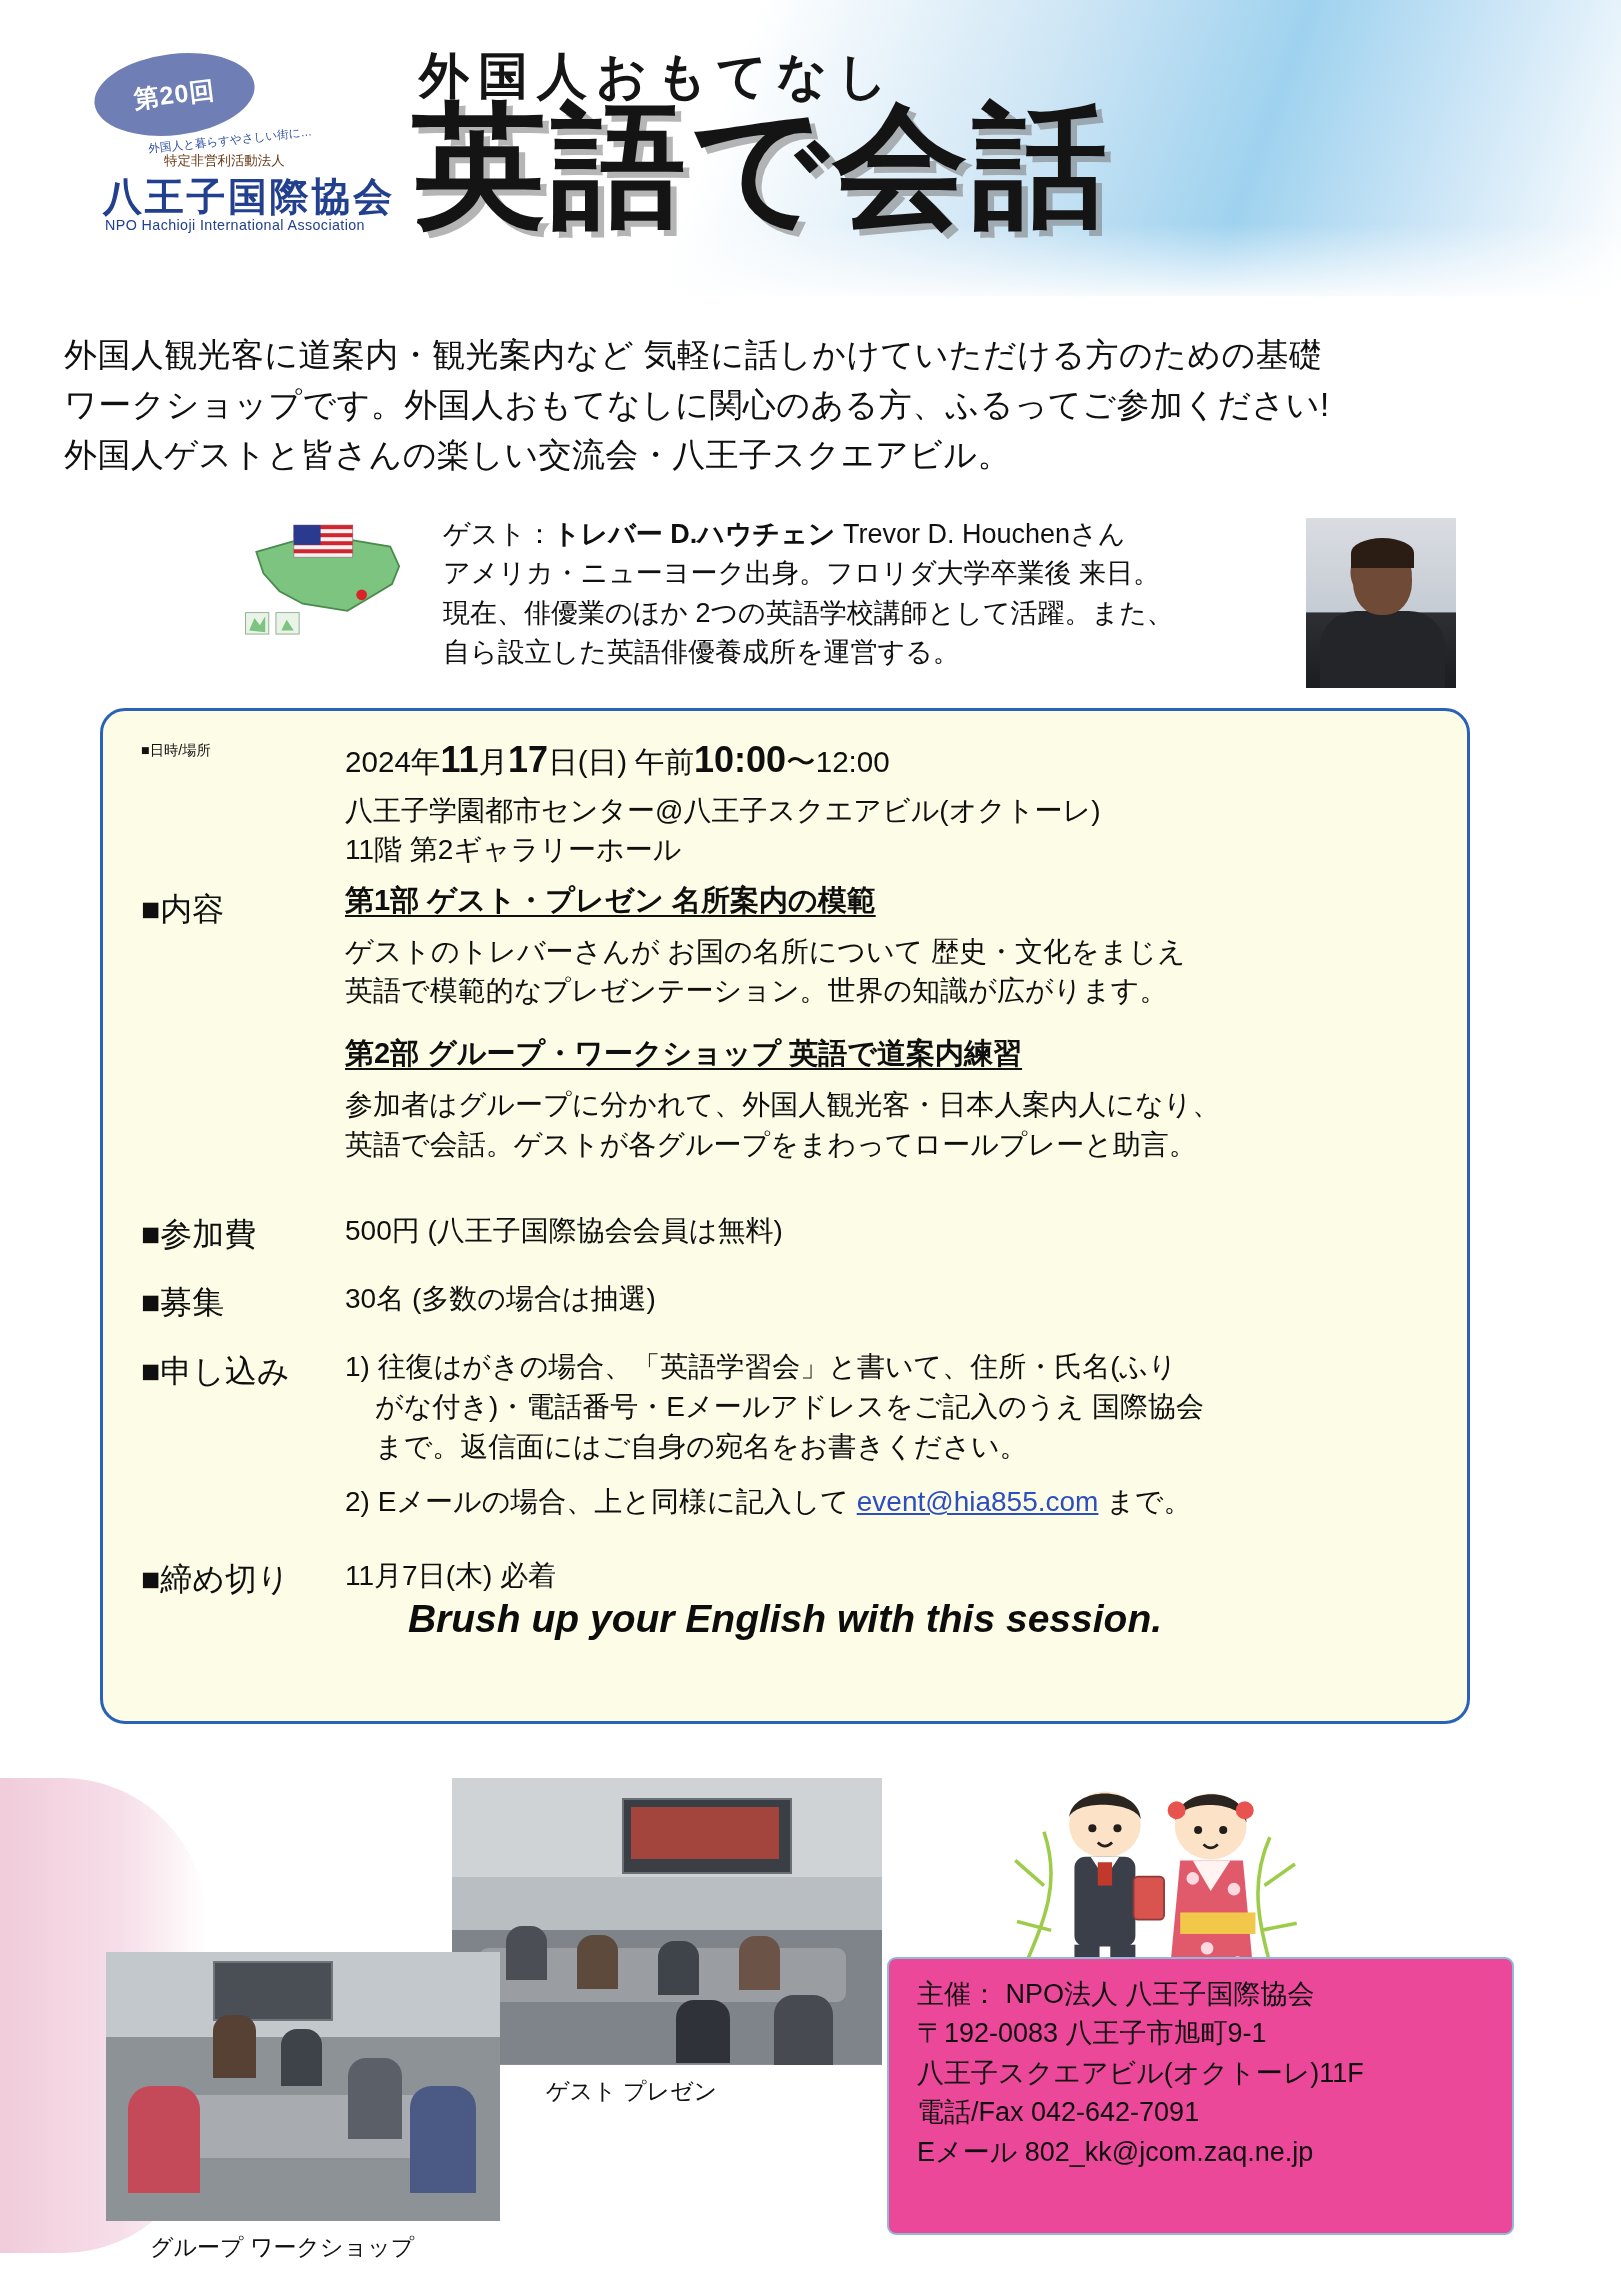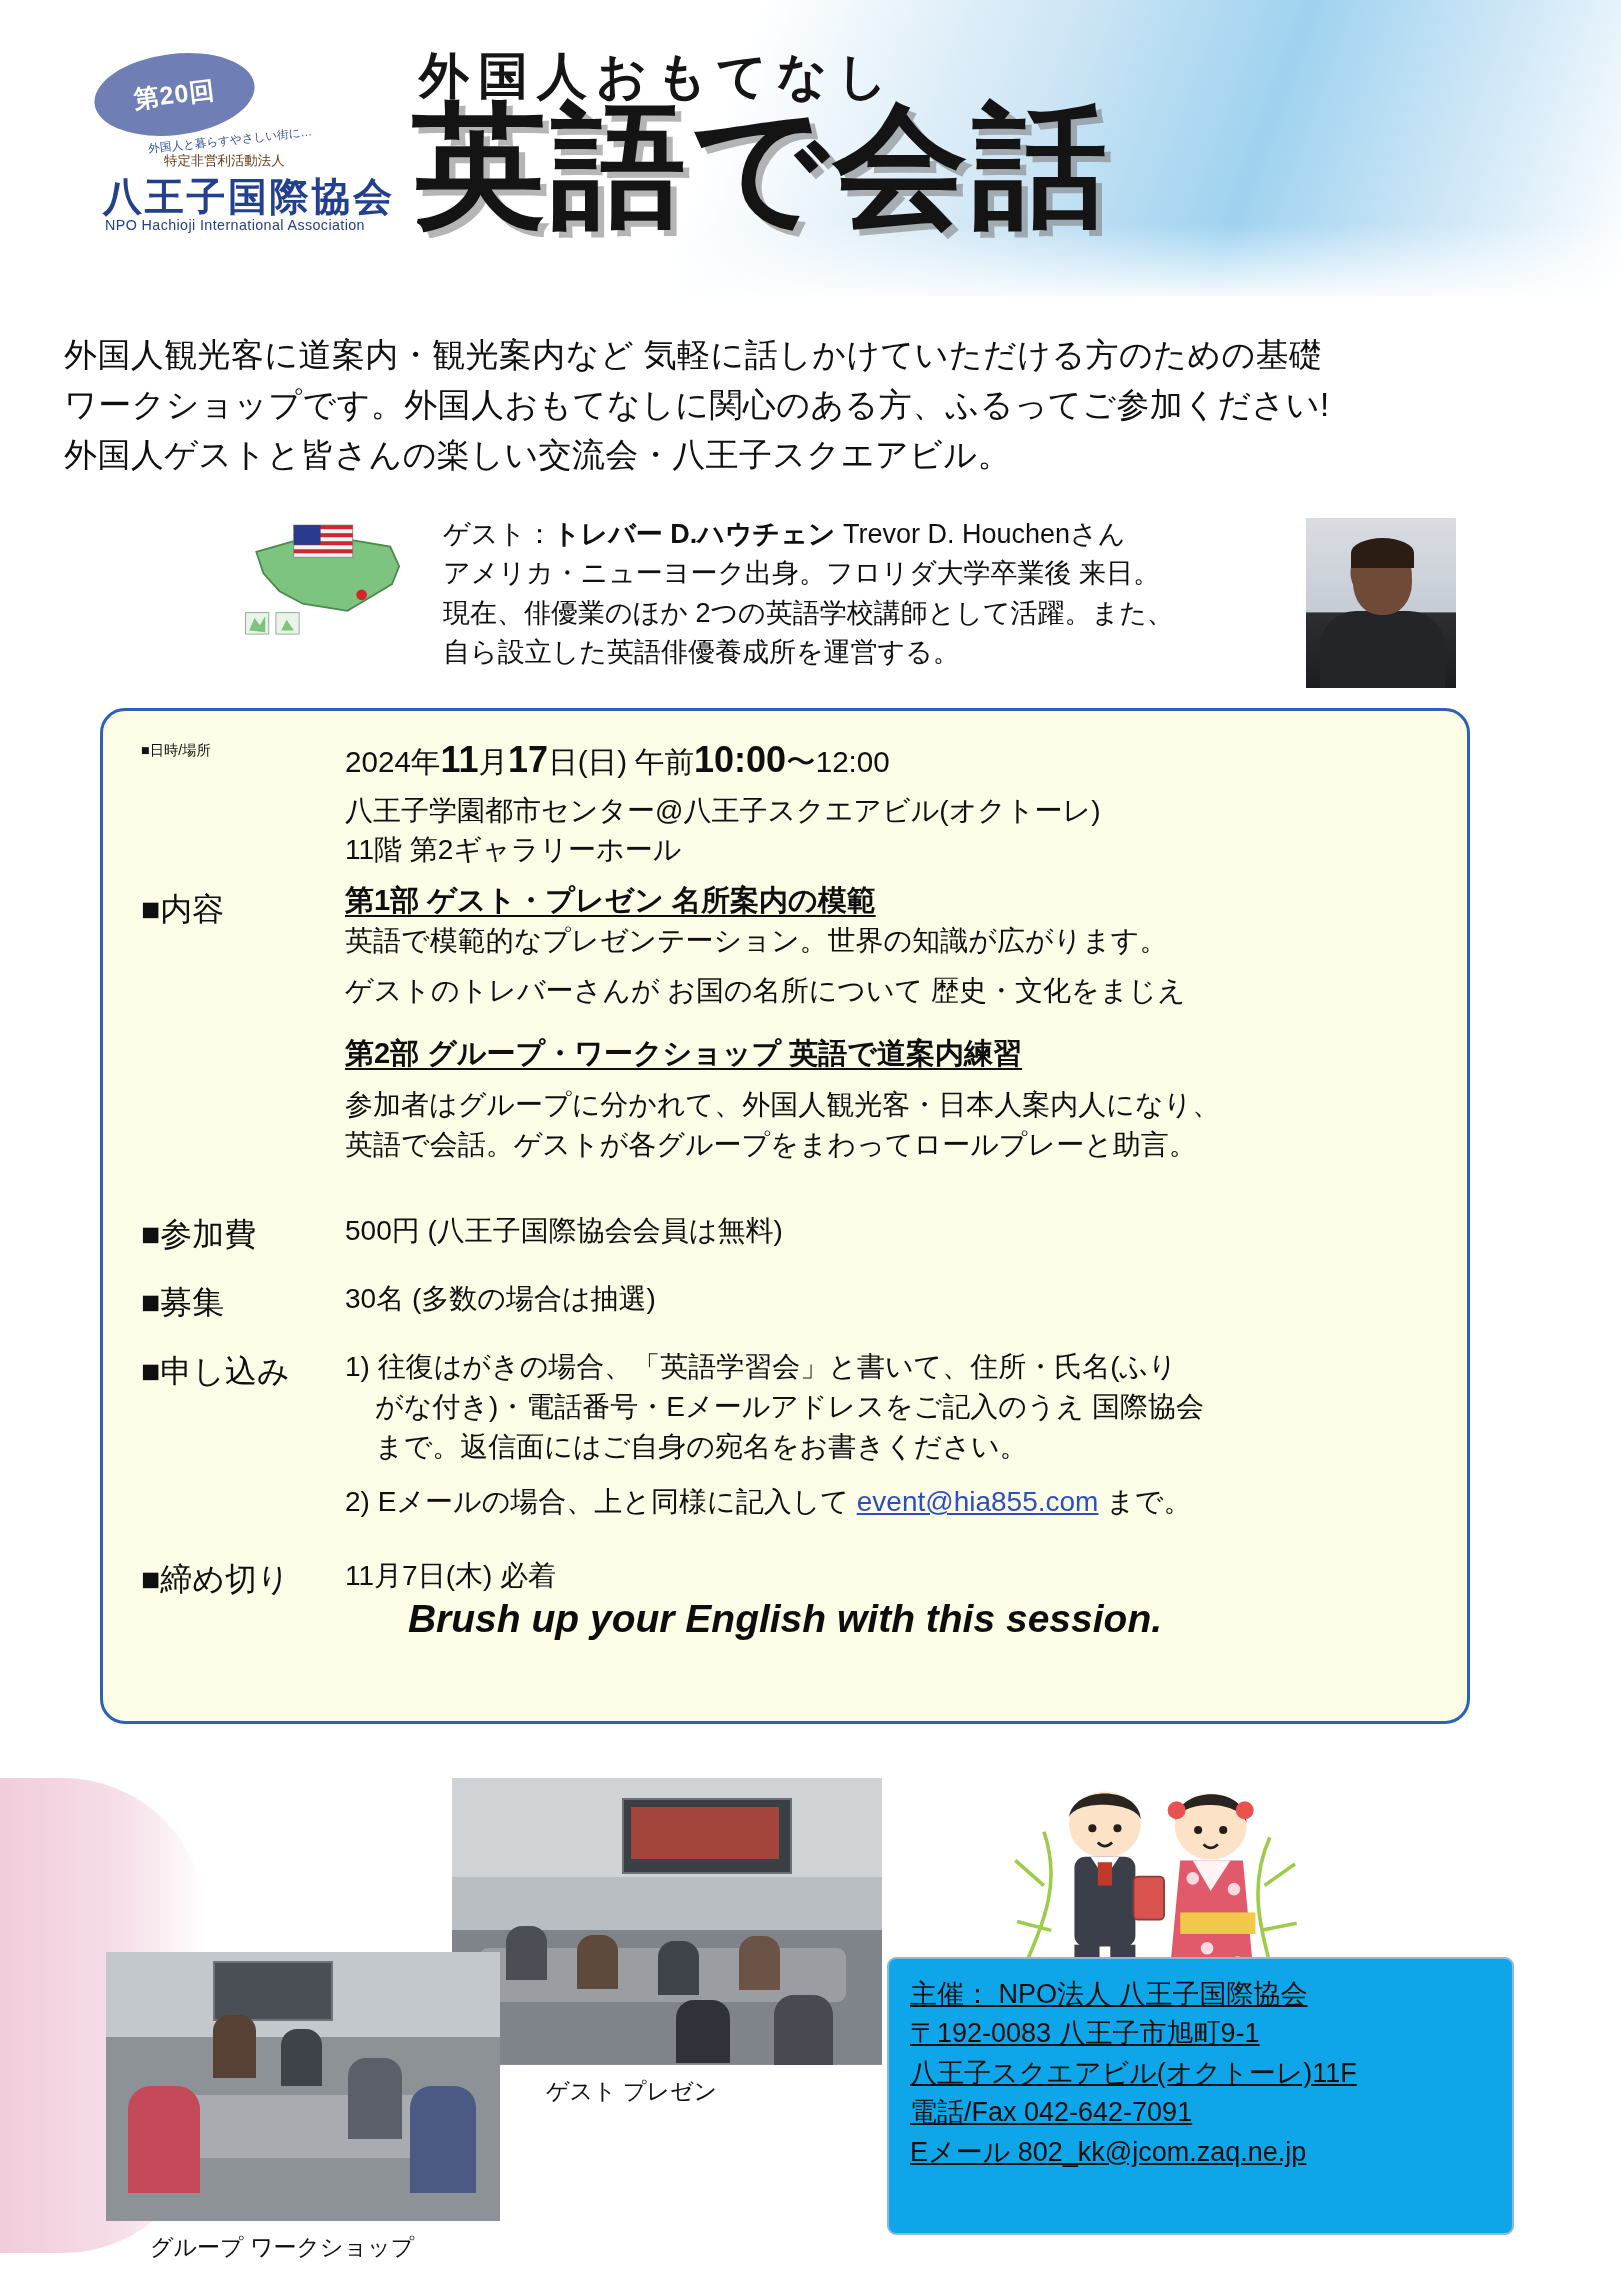--- a/index.html
+++ b/index.html
@@ -238,24 +238,23 @@
   
   .mascots { position: absolute; left: 1008px; top: 1778px; width: 296px; height: 242px; }
 
   
   .contact-box {
     position: absolute;
     left: 887px; top: 1957px;
     width: 627px; height: 278px;
     border: 2.7px solid #8fb9d6;
     border-radius: 9px;
-    background: #0ea5e9;
+    background: #ec4899;
     box-sizing: border-box;
-    padding: 16px 21px;
-    text-decoration: underline;
+    padding: 16px 28px;
   }
   .contact-line {
     font-size: 27px;
     line-height: 1.46;
     color: #101010;
     white-space: nowrap;
   }
 </style>
 </head>
 <body>
@@ -324,22 +323,22 @@
     <div style="white-space:nowrap;">
       <span class="val-mid">2024年</span><span class="val-big">11</span><span class="val-mid">月</span><span class="val-big">17</span><span class="val-mid">日(日)</span> <span class="val-mid">午前</span><span class="val-big">10:00</span><span class="val-mid">〜12:00</span>
     </div>
     <div style="margin-top:5.4px;">八王子学園都市センター@八王子スクエアビル(オクトーレ)</div>
     <div>11階 第2ギャラリーホール</div>
   </div>
 
   <div class="row label" style="left:38px; top:177px;">■内容</div>
   <div class="row" style="left:242px; top:170px; width:1084px;">
     <div class="heading-u">第1部 ゲスト・プレゼン  名所案内の模範</div>
+    <div class="val" style="margin-top:10.7px;">ゲストのトレバーさんが お国の名所について 歴史・文化をまじえ</div>
     <div class="val">英語で模範的なプレゼンテーション。世界の知識が広がります。</div>
-    <div class="val" style="margin-top:10.7px;">ゲストのトレバーさんが お国の名所について 歴史・文化をまじえ</div>
     <div class="heading-u" style="margin-top:23px;">第2部 グループ・ワークショップ  英語で道案内練習</div>
     <div class="val" style="margin-top:10.7px;">参加者はグループに分かれて、外国人観光客・日本人案内人になり、</div>
     <div class="val">英語で会話。ゲストが各グループをまわってロールプレーと助言。</div>
   </div>
 
   <div class="row label" style="left:38px; top:502px;">■参加費</div>
   <div class="row val" style="left:242px; top:500px;">500円 (八王子国際協会会員は無料)</div>
 
   <div class="row label" style="left:38px; top:570px;">■募集</div>
   <div class="row val" style="left:242px; top:568px;">30名 (多数の場合は抽選)</div>

